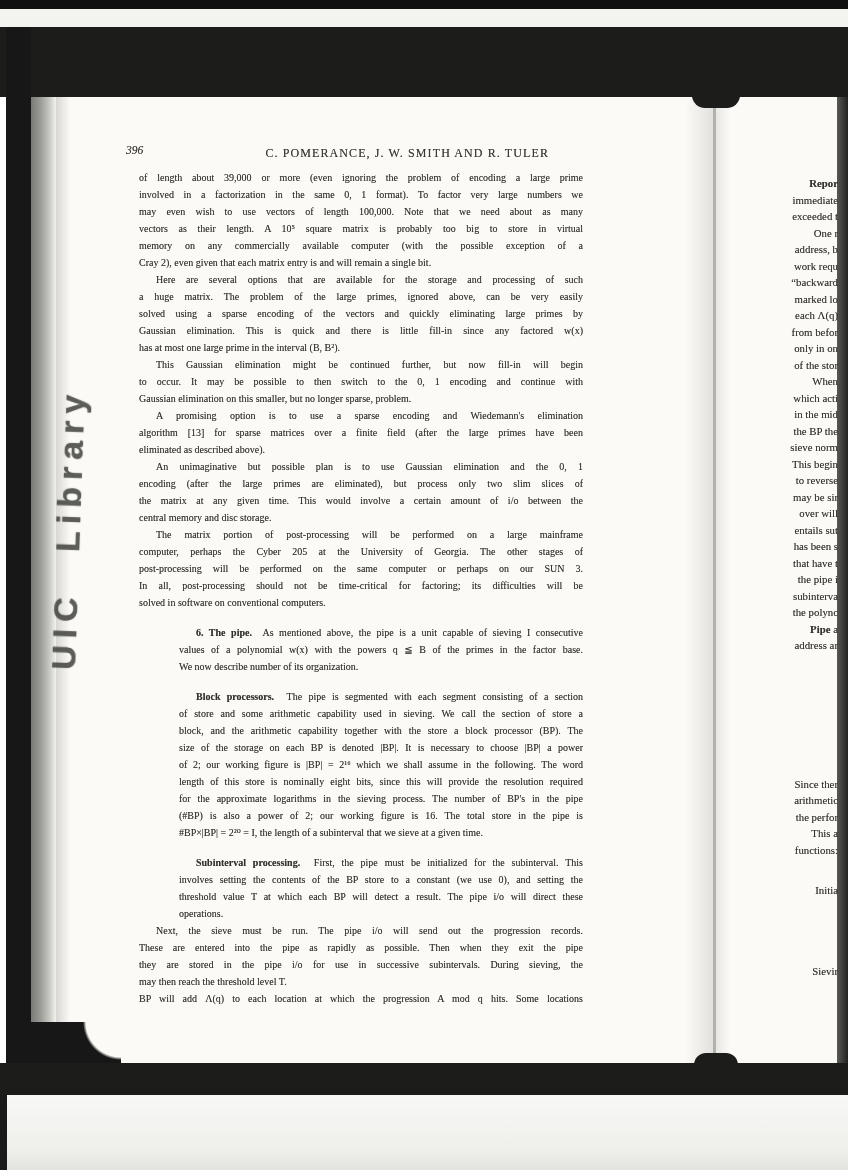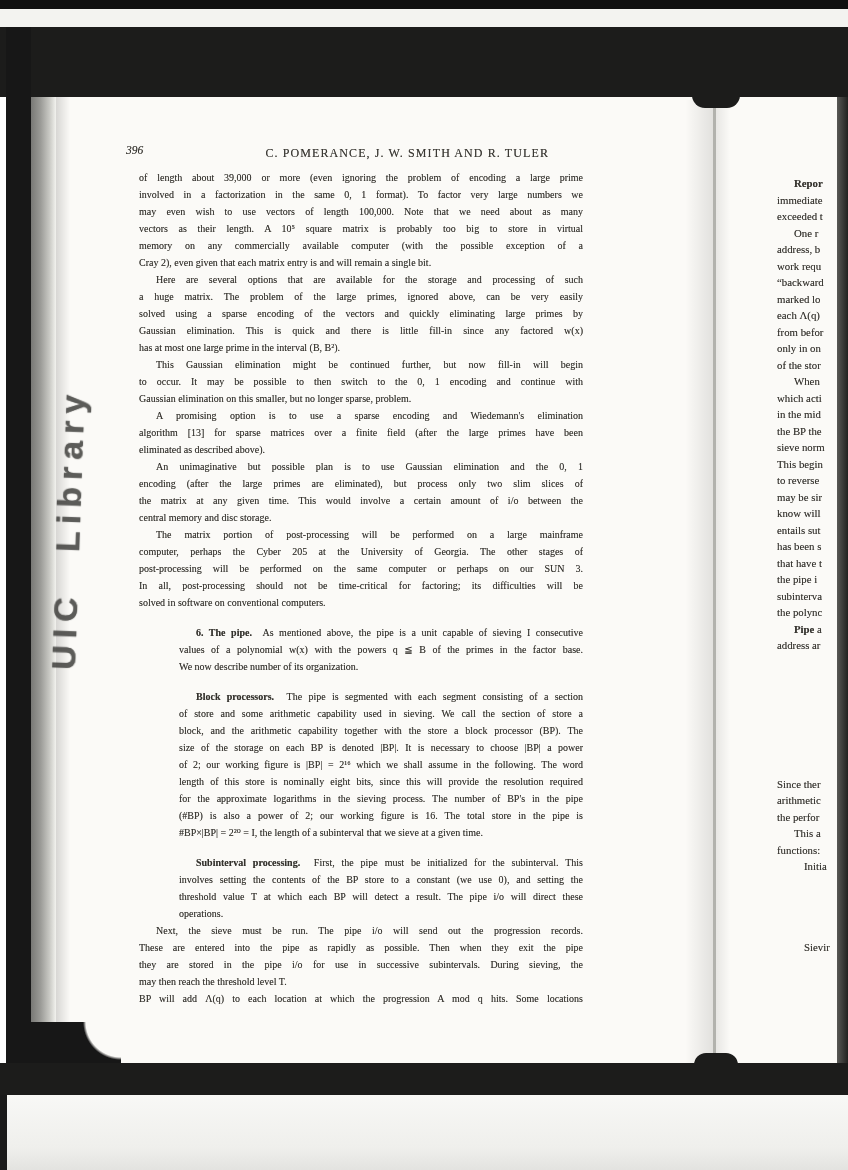--- a/index.html
+++ b/index.html
@@ -54,21 +54,21 @@
   }
   .paragraph{margin:0;}
   .paragraph.space-before{margin-top:13px;margin-left:40px;}
   .line{height:17px;line-height:17px;text-align:justify;text-align-last:justify;overflow:hidden;}
   .line.last{text-align-last:left;}
   .line.findent{padding-left:17px;}
   .lead{font-weight:bold;}
   
   .right-page-text{
     position:absolute;left:716px;top:175px;width:122px;height:890px;overflow:hidden;
-    font-size:10.8px;color:#34322d;text-shadow:0 0 .4px rgba(50,48,44,.5);
+    font-size:10.8px;color:#34322d;text-shadow:0 0 .4px rgba(50,48,44,.5);text-align:right;
   }
   .rline{height:16.5px;line-height:16.5px;white-space:nowrap;padding-left:61px;}
   .rline.indent1{padding-left:78px;}
   .rline.indent2{padding-left:88px;}
 </style>
 </head>
 <body>
 
 <div class="scan-root">
   <div class="pages"></div>
@@ -175,30 +175,30 @@
       <div class="rline indent0">only in on</div>
       <div class="rline indent0">of the stor</div>
       <div class="rline indent1">When</div>
       <div class="rline indent0">which acti</div>
       <div class="rline indent0">in the mid</div>
       <div class="rline indent0">the BP the</div>
       <div class="rline indent0">sieve norm</div>
       <div class="rline indent0">This begin</div>
       <div class="rline indent0">to reverse</div>
       <div class="rline indent0">may be sir</div>
-      <div class="rline indent0">know will</div>
+      <div class="rline indent0">over will</div>
       <div class="rline indent0">entails sut</div>
       <div class="rline indent0">has been s</div>
       <div class="rline indent0">that have t</div>
       <div class="rline indent0">the pipe i</div>
       <div class="rline indent0">subinterva</div>
       <div class="rline indent0">the polync</div>
       <div class="rline indent1" style=""><span class="lead">Pipe</span> a</div>
       <div class="rline indent0">address ar</div>
       <div class="rline indent0" style="margin-top: 122px;">Since ther</div>
       <div class="rline indent0">arithmetic</div>
       <div class="rline indent0">the perfor</div>
       <div class="rline indent1">This a</div>
       <div class="rline indent0">functions:</div>
-      <div class="rline indent2" style="margin-top: 0;">Initia</div>
+      <div class="rline indent2" style="margin-top: 24px;">Initia</div>
       <div class="rline indent2" style="margin-top: 64px;">Sievir</div>
     </div>
 </div>
 
 </body></html>

